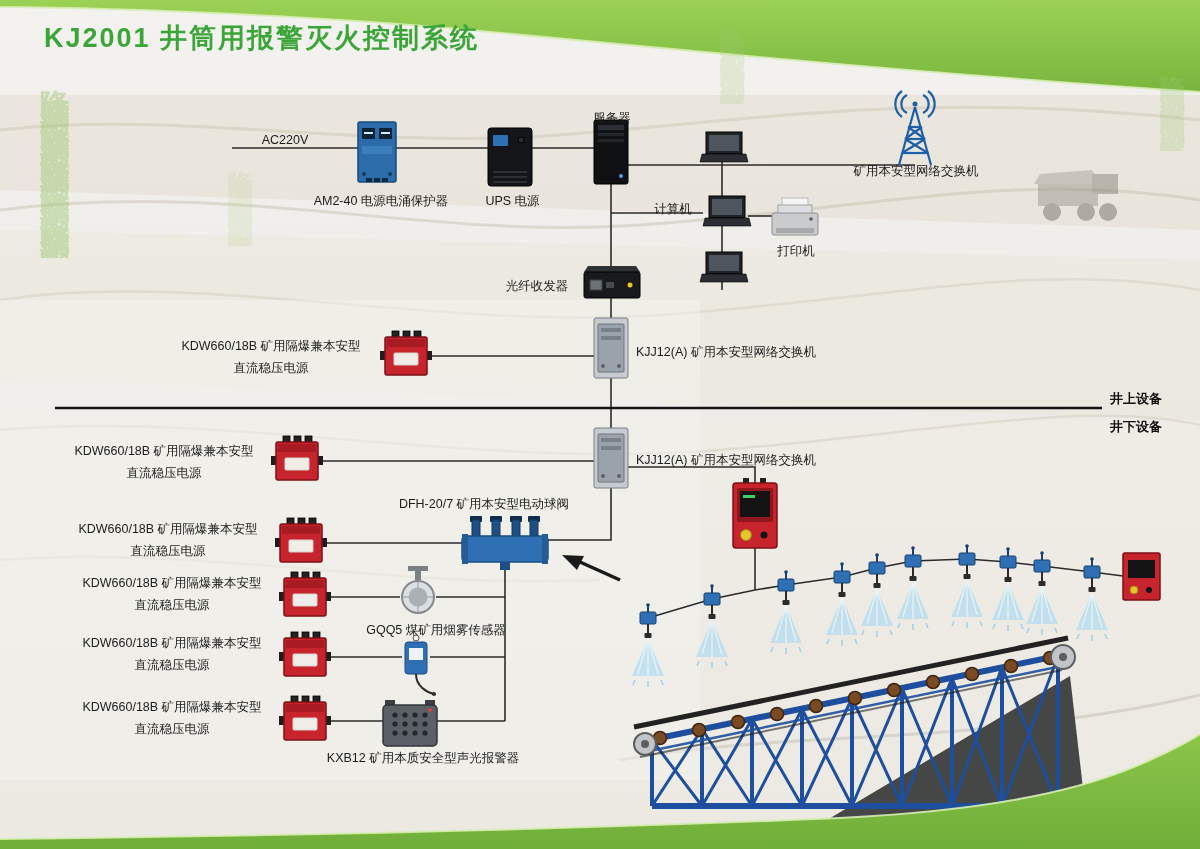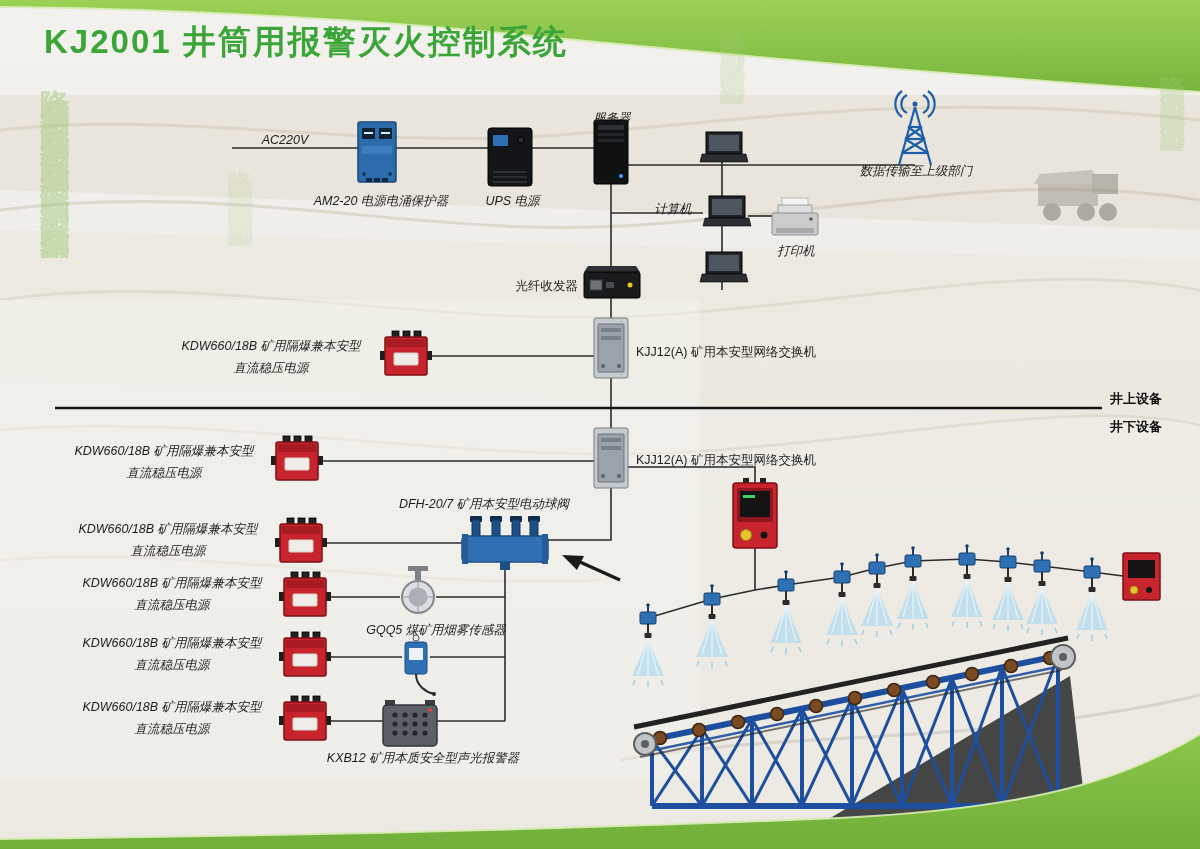--- a/index.html
+++ b/index.html
@@ -6,26 +6,26 @@
   .canvas{
     position:relative;width:1200px;height:849px;overflow:hidden;
     background:linear-gradient(#f3f2ef,#e7e4de);
     font-family:"Liberation Sans","DejaVu Sans",sans-serif;
   }
   .art{position:absolute;left:0;top:0;z-index:1;}
   .label{
     position:absolute;z-index:3;color:#1c1c1c;font-size:12.5px;line-height:1.75;
     white-space:nowrap;
   }
-  .center{text-align:center;font-style:italic;}
-  .right{text-align:right;}
+  .center{text-align:center;}
+  .right{text-align:center;}
   .bold{font-weight:bold;font-size:13px;color:#111;}
   .title{
     position:absolute;left:44px;top:20px;z-index:3;
-    color:#3ba538;font-size:33px;font-weight:bold;letter-spacing:2px;white-space:nowrap;
+    color:#3ba538;font-size:27px;font-weight:bold;letter-spacing:2px;white-space:nowrap;
   }
   .subtitle{
     position:absolute;left:46px;top:59px;z-index:3;
     color:#8cc63e;font-size:13.5px;font-weight:bold;white-space:nowrap;
   }
   .wm{
     position:absolute;z-index:4;writing-mode:vertical-rl;text-orientation:upright;
     color:#a3cb7c;font-weight:bold;letter-spacing:8px;pointer-events:none;overflow:hidden;
     user-select:none;
   }
@@ -356,26 +356,26 @@
 </svg>
 
 <div class="wm" style="left:34px;top:66px;font-size:30px;opacity:.5;max-height:760px">隆腾测控隆腾测控隆腾测控隆腾测控隆腾测控隆腾测控</div>
 <div class="wm" style="left:716px;top:8px;font-size:26px;opacity:.22;max-height:430px">隆腾测控隆腾测控隆腾测控</div>
 <div class="wm" style="left:1156px;top:55px;font-size:26px;opacity:.28;max-height:560px">隆腾测控隆腾测控隆腾测控</div>
 <div class="wm" style="left:224px;top:150px;font-size:26px;opacity:.16;max-height:520px">隆腾测控隆腾测控隆腾测控</div>
 
 <div class="title">KJ2001 井筒用报警灭火控制系统</div>
 
 <div class="label center" style="left:250px;top:130px;width:70px">AC220V</div>
-<div class="label center" style="left:296px;top:191px;width:170px">AM2-20 电源电涌保护器</div>
+<div class="label center" style="left:296px;top:191px;width:170px">AM2-40 电源电涌保护器</div>
 <div class="label center" style="left:465px;top:191px;width:95px">UPS 电源</div>
 <div class="label center" style="left:577px;top:108px;width:70px">服务器</div>
 <div class="label center" style="left:645px;top:199px;width:56px">计算机</div>
 <div class="label center" style="left:762px;top:241px;width:68px">打印机</div>
-<div class="label center" style="left:832px;top:161px;width:168px">数据传输至上级部门</div>
+<div class="label center" style="left:832px;top:161px;width:168px">矿用本安型网络交换机</div>
 <div class="label right" style="left:496px;top:276px;width:82px">光纤收发器</div>
 <div class="label" style="left:636px;top:342px;width:270px">KJJ12(A) 矿用本安型网络交换机</div>
 <div class="label" style="left:636px;top:450px;width:270px">KJJ12(A) 矿用本安型网络交换机</div>
 
 <div class="label center" style="left:165px;top:336px;width:212px">
   <div>KDW660/18B 矿用隔爆兼本安型</div>
   <div>直流稳压电源</div>
 </div>
 <div class="label center" style="left:58px;top:441px;width:212px">
   <div>KDW660/18B 矿用隔爆兼本安型</div>

